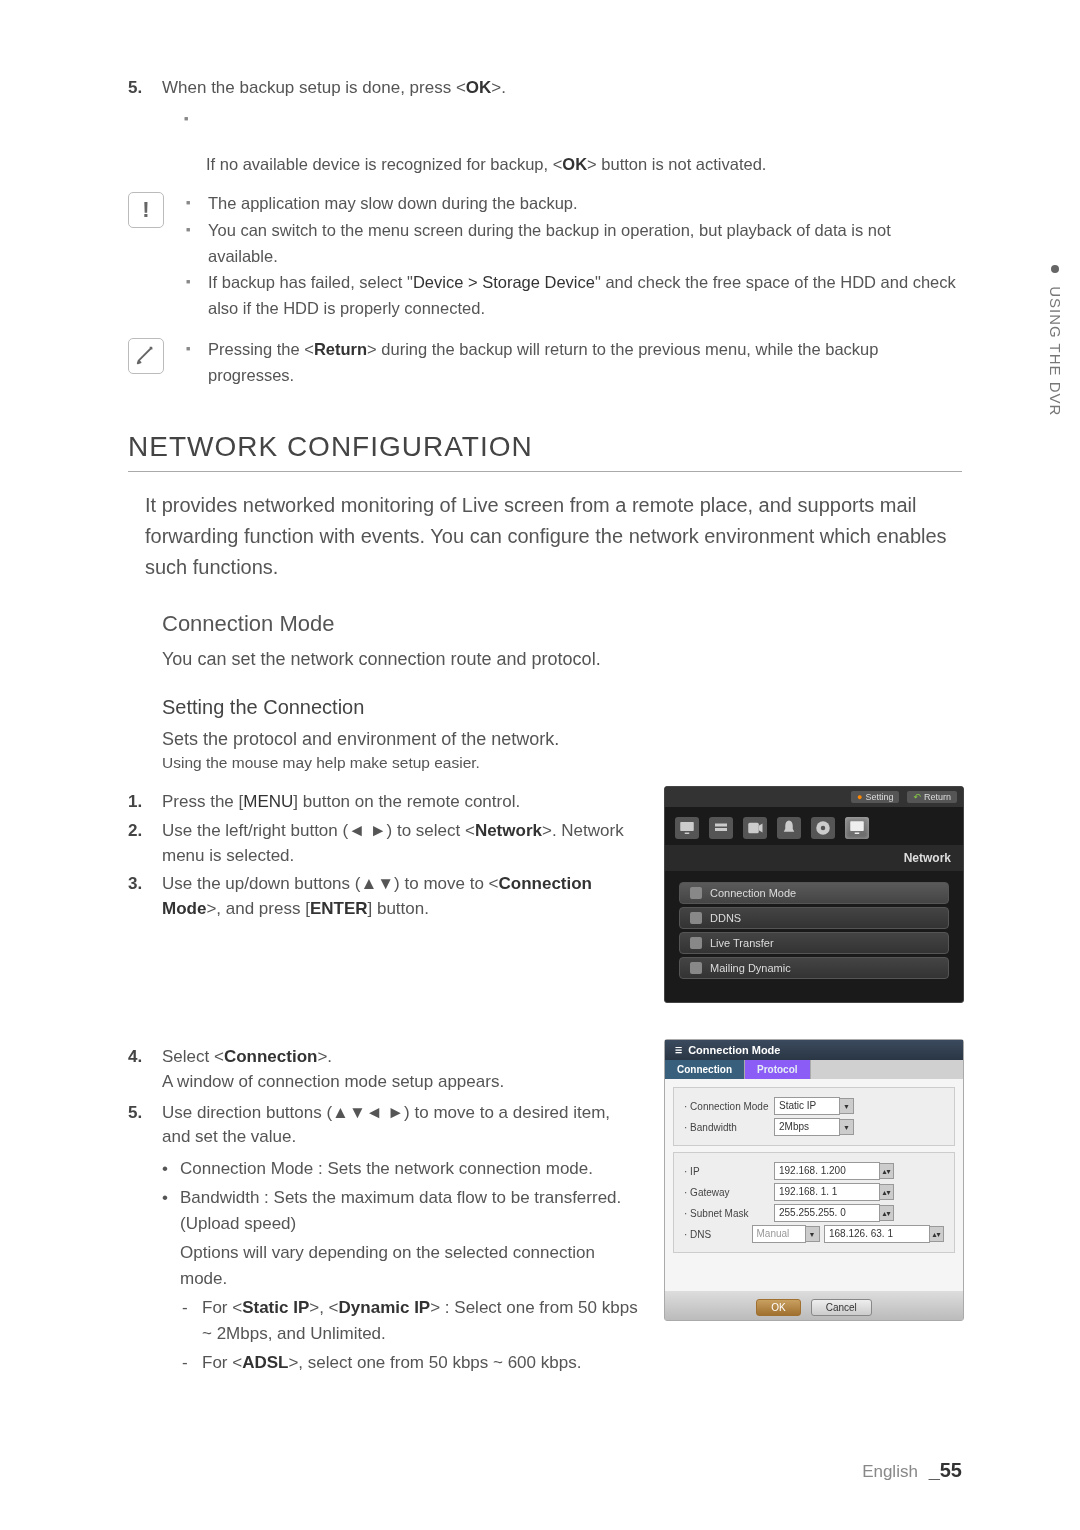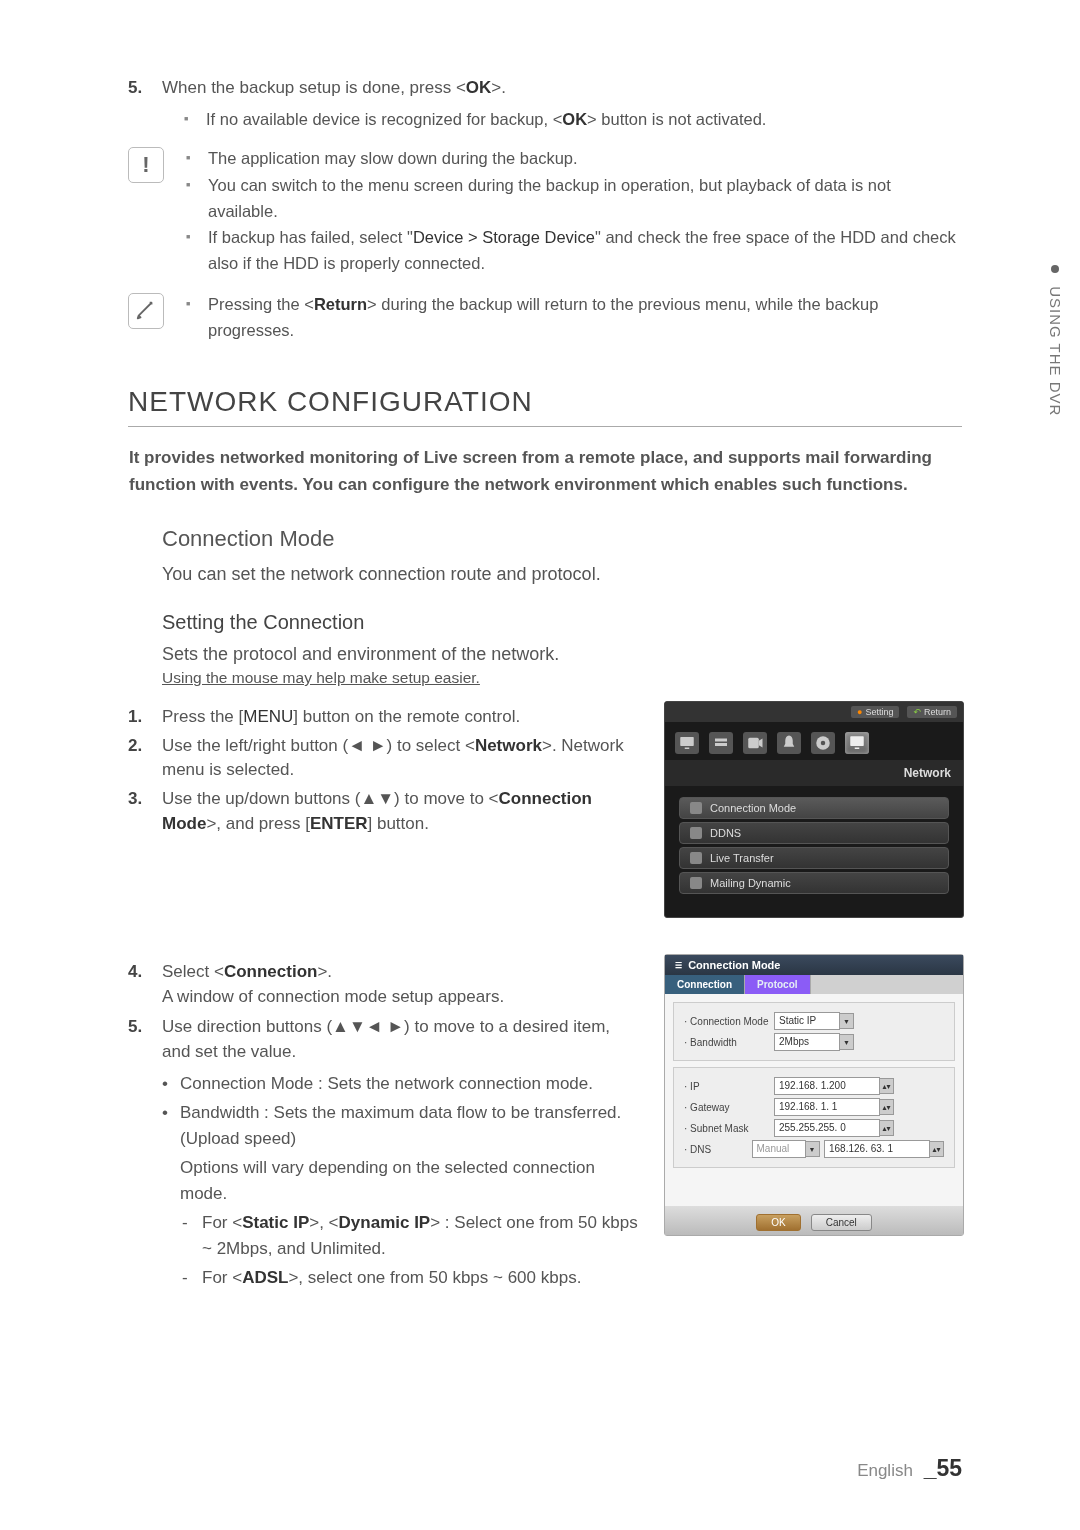--- a/index.html
+++ b/index.html
@@ -54,21 +54,21 @@
 }
 .step .txt { flex: 1; }
 .step .txt .b { font-weight: bold; color: #333; }
 .sub {
   margin-left: 56px;
   font-size: 16.5px;
   line-height: 1.5;
 }
 .sub-row { display: flex; margin: 4px 0; }
 .sub-row .sq { width: 22px; flex-shrink:0; color:#888; font-size:7px; padding-top:7px; }
-.sub-row .t { flex: 1; }
+.sub-row .t { flex: 1; margin-top: 45px; }
 
 .callout {
   display: flex;
   margin: 14px 0 4px 0;
 }
 .callout .icon {
   width: 34px; height: 34px;
   border: 1px solid #bbb;
   border-radius: 5px;
   display:flex;align-items:center;justify-content:center;
@@ -87,45 +87,43 @@
 h1.section {
   font-size: 28px;
   font-weight: 500;
   letter-spacing: 1px;
   color: #444;
   border-bottom: 1px solid #aaa;
   padding-bottom: 8px;
   margin: 42px 0 18px 0;
 }
 p.intro {
-  font-size: 17px;
+  font-size: 20px;
   line-height: 1.55;
-  margin: 0 0 20px 1px;
-  font-weight: bold;
+  margin: 0 0 20px 17px;
 }
 h2.sub1 {
   font-size: 22px;
   font-weight: 500;
   color: #555;
   margin: 28px 0 12px 34px;
 }
 h3.sub2 {
   font-size: 20px;
   font-weight: 500;
   color: #444;
   margin: 26px 0 10px 34px;
 }
 p.desc {
   font-size: 18px;
   margin: 6px 0 4px 34px;
 }
 p.small {
   font-size: 15.5px;
   margin: 2px 0 14px 34px;
-  text-decoration: underline;
 }
 .steps2 { margin-left: 0; }
 .steps2 .step { margin: 4px 0; }
 
 .two-col {
   display: flex;
   gap: 24px;
   align-items: flex-start;
 }
 .left { flex: 1 1 0; }
@@ -224,21 +222,21 @@
 .dvr2 .sp .spin { width:13px;height:14px;background:#ccc;border:1px solid #999;margin-left:-1px;font-size:8px;display:flex;flex-direction:column;justify-content:center;align-items:center;line-height:5px; }
 .dvr2 .btnrow { display:flex; justify-content:center; gap:10px; padding: 8px 0 4px 0; background:linear-gradient(#ddd,#bbb); }
 .dvr2 .btnrow .b { border:1px solid #888; background:linear-gradient(#eee,#ccc); padding:2px 14px; font-size:10px; border-radius:3px; }
 .dvr2 .btnrow .b.ok { background:linear-gradient(#c8a060,#a07030); color:#fff; border-color:#a07030; }
 
 .footer {
   position:absolute;
   bottom: 48px; right: 118px;
   font-size:17px; color:#888;
 }
-.footer .pn { font-weight:bold; color:#333; font-size:23px; margin-left:6px; }
+.footer .pn { font-weight:bold; color:#333; font-size:20px; margin-left:6px; }
 
 svg.micon { width:18px;height:18px; }
 </style>
 </head>
 <body>
 
 <div class="page">
 
   <div class="side-tab">
     <span class="bullet"></span>

